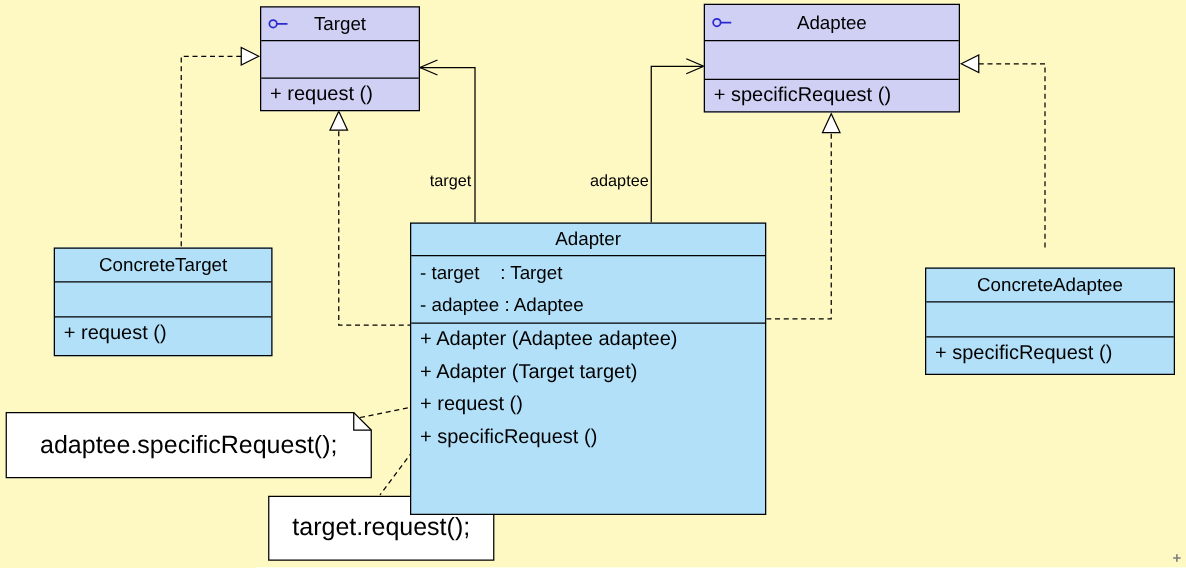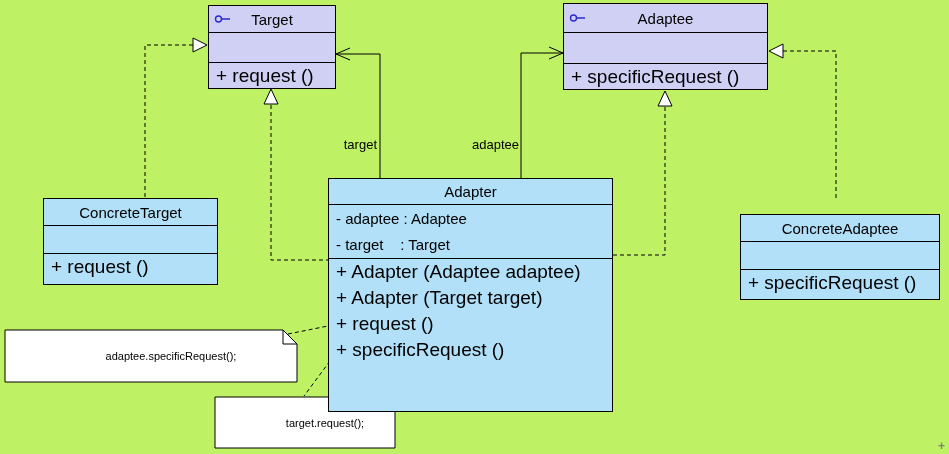--- a/index.html
+++ b/index.html
@@ -1,36 +1,36 @@
 <!DOCTYPE html>
 <html><head>
 <meta charset="utf-8">
 <style>
   html,body { margin:0; padding:0; background:#ffffff; }
   #canvas {
-    position:relative; width:949px; height:454px; background:#bef264;
+    position:relative; width:949px; height:454px; background:#fef9c3;
     font-family:"Liberation Sans", sans-serif; color:#000000; overflow:hidden;
   }
   #wires { position:absolute; left:0; top:0; width:949px; height:454px; }
 
   .uml-class { position:absolute; box-sizing:border-box; border:1px solid #000; }
   .uml-class.iface { background:#cfd0f4; }
   .uml-class.impl  { background:#b1e0f8; }
   .uml-header { position:relative; box-sizing:border-box; border-bottom:1px solid #000;
                 display:flex; align-items:center; justify-content:center;
                 font-size:15px; }
   .uml-attrs  { box-sizing:border-box; border-bottom:1px solid #000; font-size:15px; }
-  .uml-methods{ box-sizing:border-box; font-size:19px; }
+  .uml-methods{ box-sizing:border-box; font-size:16px; }
   .uml-row { padding-left:7px; line-height:26px; white-space:pre; }
   .iface-icon { position:absolute; left:5px; top:50%; transform:translateY(-50%); width:18px; height:11px; }
 
   .assoc-label { position:absolute; font-size:13px; line-height:15px; }
 
   .note-text { position:absolute; display:flex; align-items:center; justify-content:center;
-               font-size:11px; white-space:pre;margin-left:20px; }
+               font-size:20px; white-space:pre; }
 
   .corner-mark { position:absolute; left:938px; top:439px; font-size:12px; font-weight:bold;
                  color:#808080; }
 </style>
 </head>
 <body>
 
 <div id="canvas">
 
   <svg id="wires" xmlns="http://www.w3.org/2000/svg">
@@ -104,22 +104,22 @@
     <div class="uml-methods">
       <div class="uml-row">+ specificRequest ()</div>
     </div>
   </div>
 
   <div class="uml-class impl" style="left:328px; top:178px; width:285px; height:234px;">
     <div class="uml-header" style="height:26px;">
       <span>Adapter</span>
     </div>
     <div class="uml-attrs" style="height:54px; padding-top:1px;">
+      <div class="uml-row">- target    : Target</div>
       <div class="uml-row">- adaptee : Adaptee</div>
-      <div class="uml-row">- target    : Target</div>
     </div>
     <div class="uml-methods">
       <div class="uml-row">+ Adapter (Adaptee adaptee)</div>
       <div class="uml-row">+ Adapter (Target target)</div>
       <div class="uml-row">+ request ()</div>
       <div class="uml-row">+ specificRequest ()</div>
     </div>
   </div>
 
   <div class="uml-class impl" style="left:43px; top:198px; width:175px; height:87px;">

